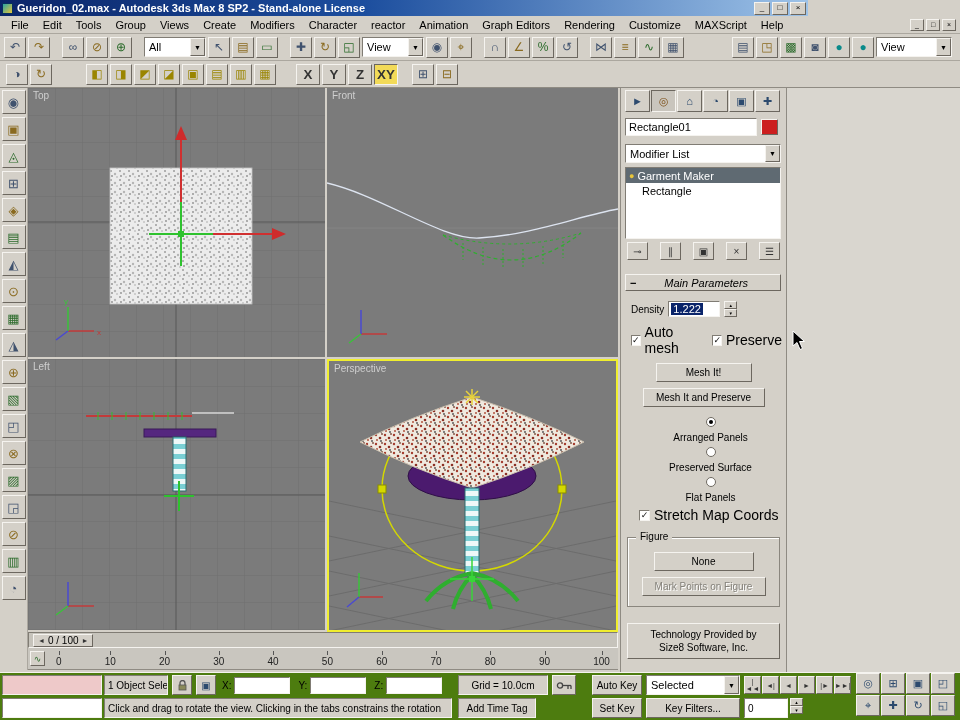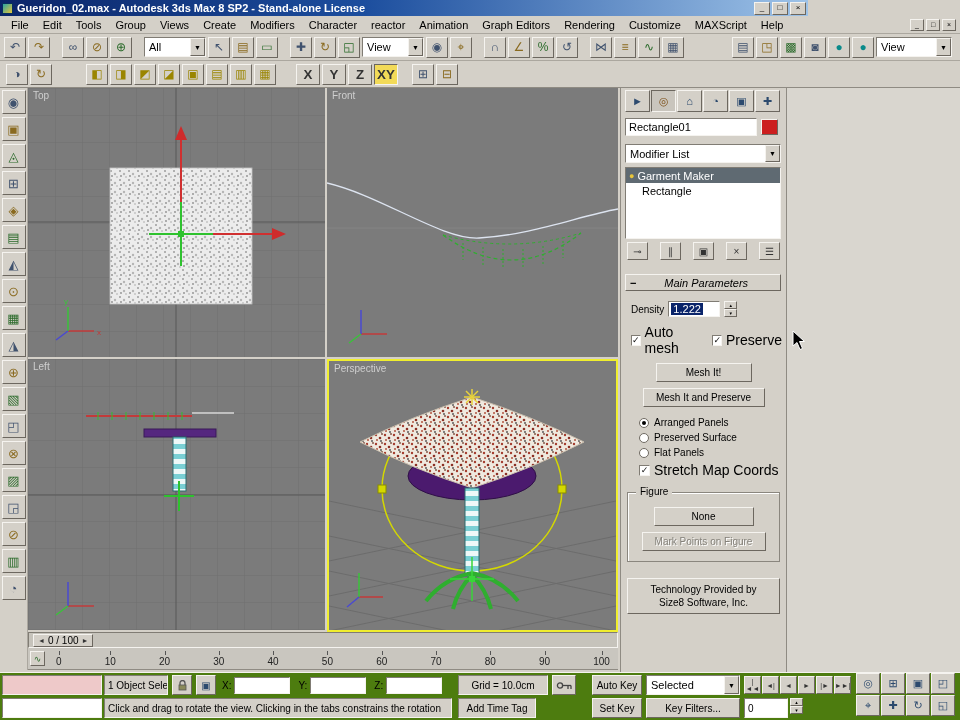--- a/index.html
+++ b/index.html
@@ -84,21 +84,21 @@
   #rollout-hdr .ttl{flex:1;text-align:center;font-style:italic;}
   .cp-row{display:flex;align-items:center;margin:0 0 7px 6px;gap:4px;}
   #density-val{width:52px;height:16px;display:flex;align-items:center;padding-left:2px;background:#fff;}
   #density-val .selval{background:#0a246a;color:#fff;padding:0 2px;}
   .spin{display:flex;flex-direction:column;}
   .spin span{width:13px;height:8px;font-size:5px;display:flex;align-items:center;justify-content:center;color:#000;}
   .cb{width:11px;height:11px;background:#fff;border:1px solid;border-color:#807c74 #f5f3ef #f5f3ef #807c74;font-size:9px;line-height:9px;text-align:center;color:#111;}
   .cb-lbl{font-size:14px;}
   .cp-btn{display:block;margin:0 auto 6px auto;height:19px;font-size:10px;padding:0 10px;display:flex;align-items:center;justify-content:center;color:#000;}
   #radios{margin:10px 0 4px 14px;}
-  .radio-row{display:flex;align-items:center;gap:5px;margin-bottom:4px;font-size:10px;}
+  .radio-row{display:flex;align-items:center;gap:5px;margin-bottom:4px;font-size:10px;flex-direction:column;}
   .rb{width:10px;height:10px;border-radius:50%;background:#fff;border:1px solid #6f6a62;position:relative;}
   .radio-row:first-child .rb::after{content:"";position:absolute;left:2px;top:2px;width:4px;height:4px;border-radius:50%;background:#000;}
   #figure-grp{position:relative;margin:14px 2px 0 2px;border:1px solid #8a867e;box-shadow:inset 1px 1px 0 #fff;padding:14px 6px 10px 6px;}
   #figure-grp legend{position:absolute;top:-7px;left:8px;background:#d4d0c8;padding:0 4px;font-size:10px;}
   .disabled{color:#84817a;text-shadow:1px 1px 0 #fff;}
   #techbox{margin:16px 2px 0 2px;padding:4px 2px;text-align:center;font-size:10px;line-height:13px;}
 
   
   #rightdock{position:absolute;left:786px;top:88px;width:174px;height:584px;background:#d9d6cf;border-left:1px solid #8f8b83;}
   #cursor{position:absolute;left:792px;top:330px;}

